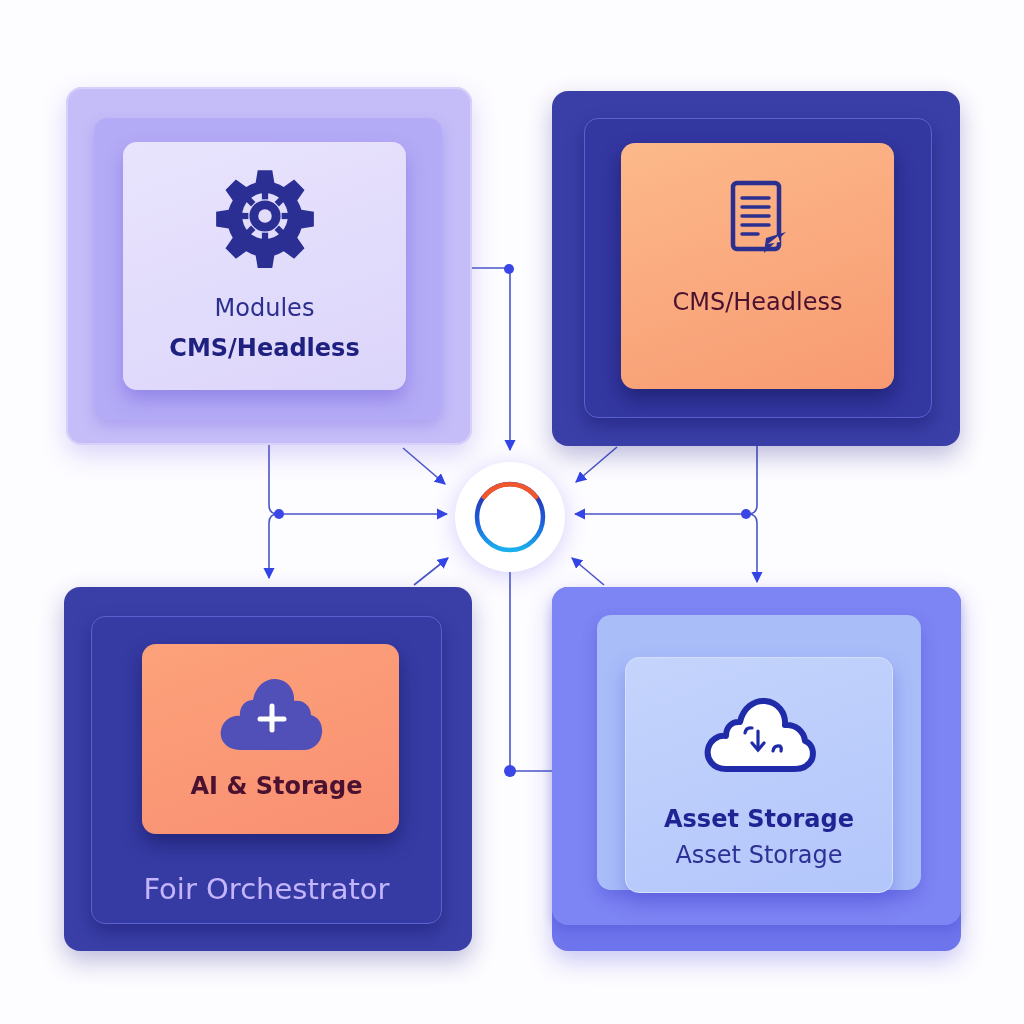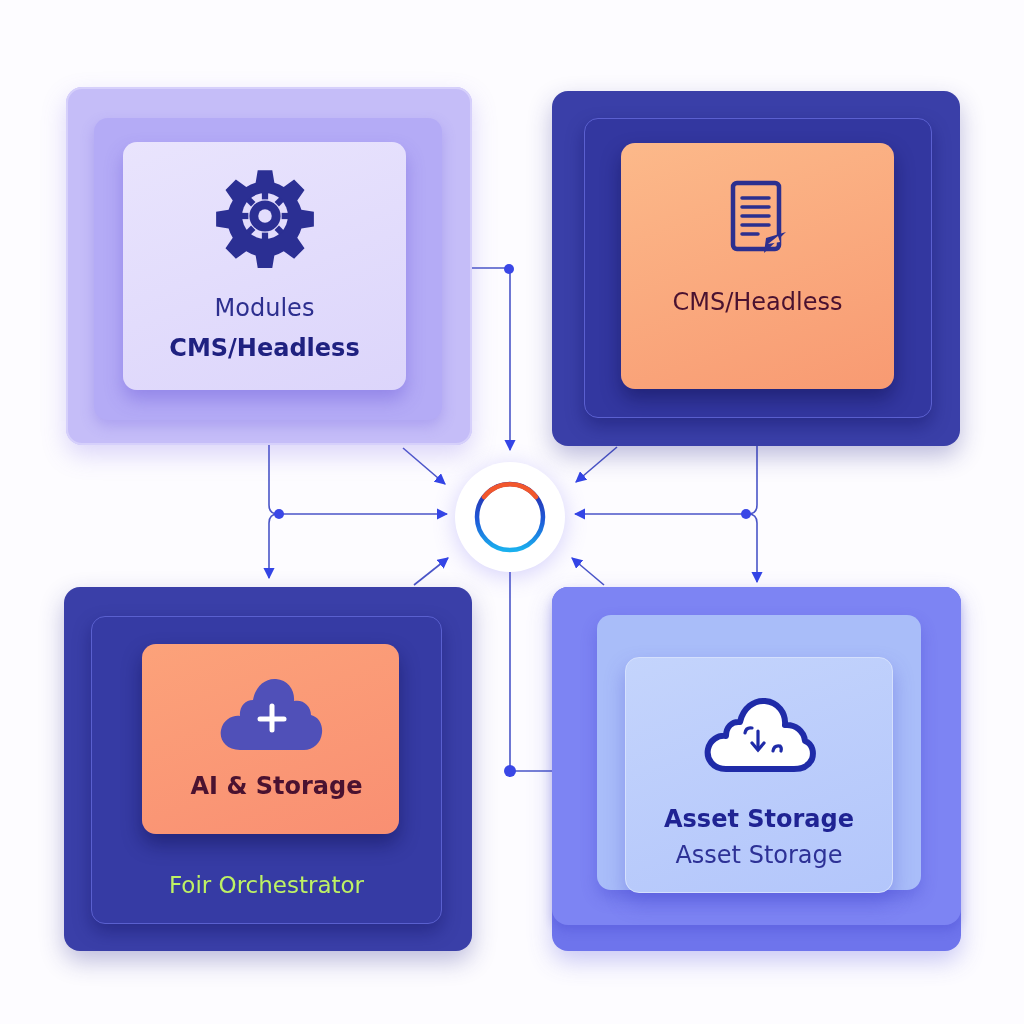--- a/index.html
+++ b/index.html
@@ -145,21 +145,21 @@
       </g>
       <path d="M42,73 L44,58 L64,52 Z" fill="#2b2f8f"></path>
       <path d="M46,64 L56,56 L58,62 Z" fill="#fab08a"></path>
     </svg>
   </span>
   <div class="t-light" style="color:#4a1230;margin-top:28px;">CMS/Headless</div>
 </div>
 
 <div class="abs outer" id="bl-outer"></div>
 <div class="abs mid" id="bl-mid">
-  <div class="t-light" style="position:absolute;left:0;right:0;top:255px;text-align:center;color:#bef264;font-size:23px;">Foir Orchestrator</div>
+  <div class="t-light" style="position:absolute;left:0;right:0;top:255px;text-align:center;color:#c4b5fd;font-size:29px;">Foir Orchestrator</div>
 </div>
 <div class="abs inner" id="bl-inner">
   <span style="margin-top:30px;">
     <svg width="106" height="78" viewBox="0 0 106 78">
       <path d="M22,76 C8,76 1,66 3,56 C5,46 14,41 22,42 C21,33 27,26 35,26 C37,13 47,4 58,5 C70,6 77,16 76,27 C85,25 93,32 93,41 C101,43 105,51 104,59 C103,69 95,76 86,76 Z" fill="#5050b8"></path>
       <g stroke="#ffffff" stroke-width="5" stroke-linecap="round">
         <line x1="54" y1="32" x2="54" y2="56"></line>
         <line x1="42" y1="45" x2="66" y2="45"></line>
       </g>
     </svg>

